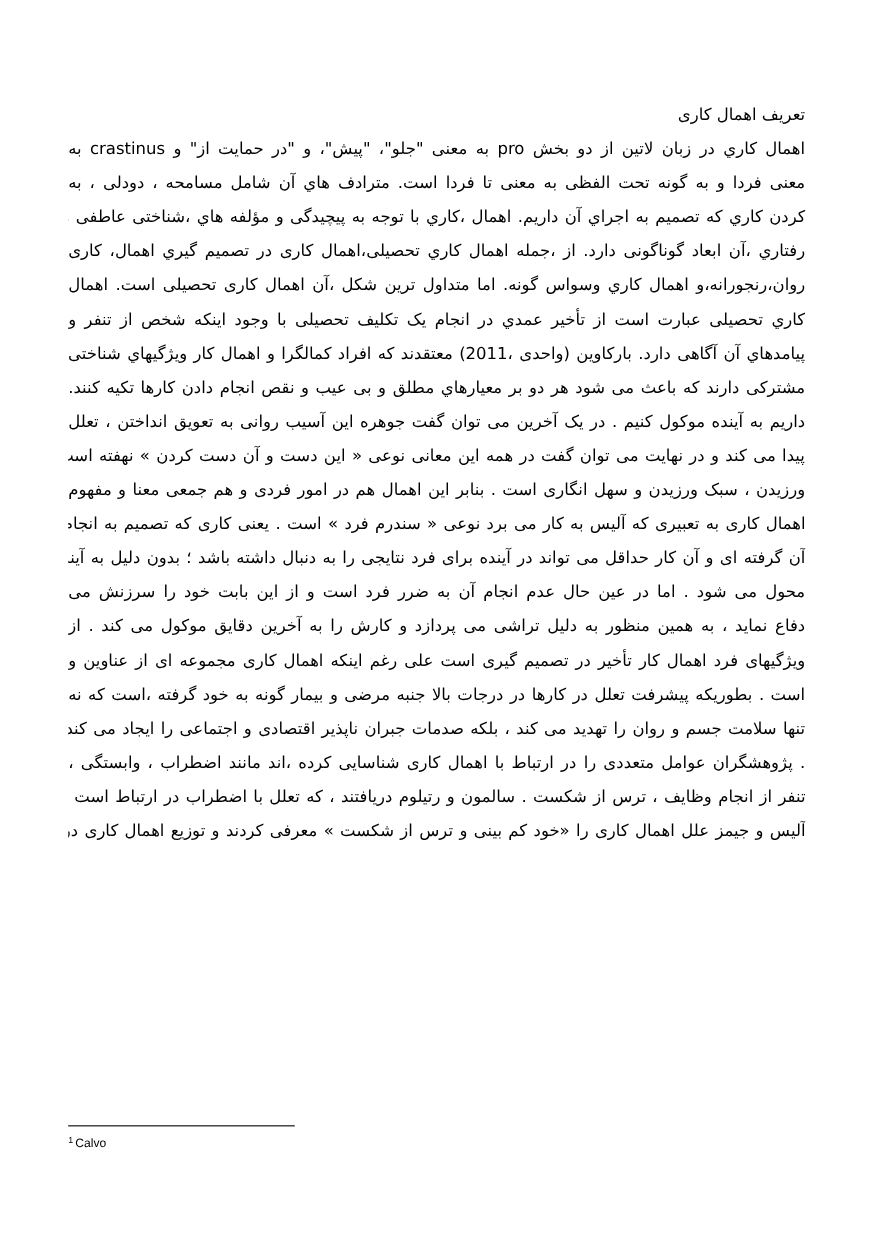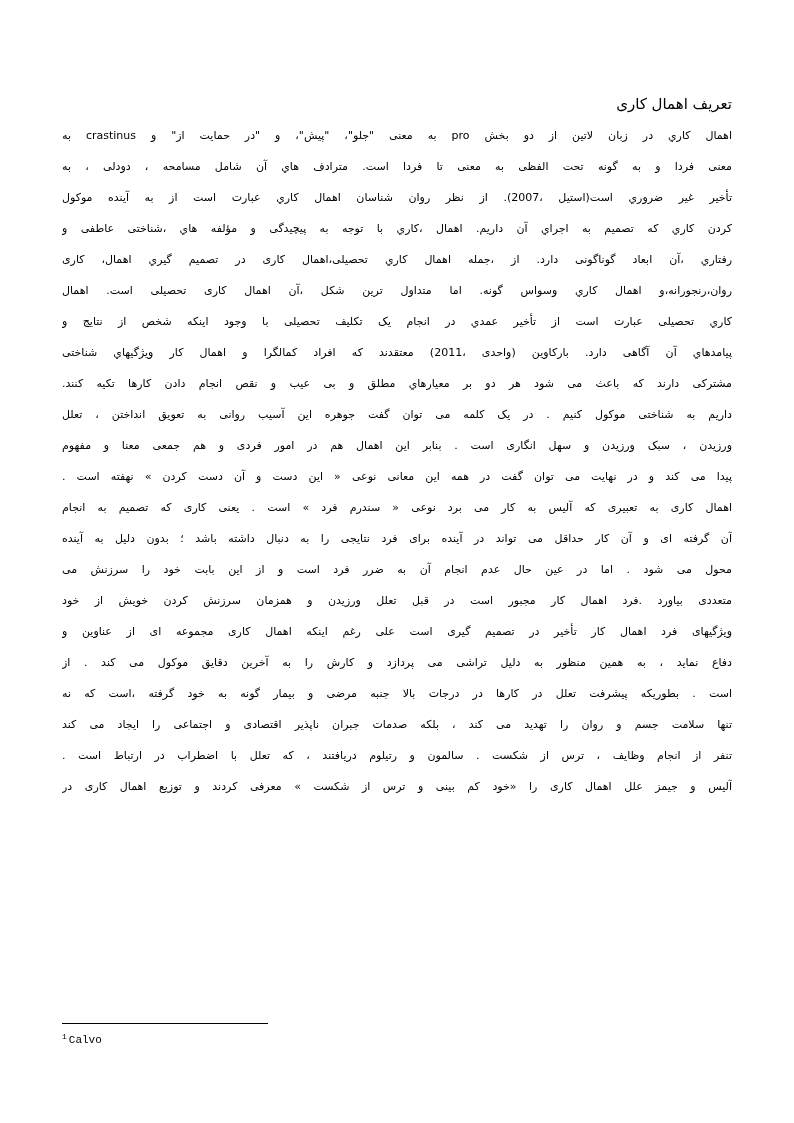--- a/index.html
+++ b/index.html
@@ -9,62 +9,61 @@
   }
   .content {
     position: absolute; left: 62px; top: 90px; width: 670px;
     direction: rtl; color: #000;
     font-family: "DejaVu Sans", sans-serif;
   }
   .heading {
     font-size: 15px; line-height: 28px; height: 30px; text-align: right; margin: 0;
   }
   .line {
-    font-size: 11px; line-height: 31px; height: 31px;
+    font-size: 15px; line-height: 31px; height: 31px;
     text-align: justify; text-align-last: justify; white-space: nowrap; overflow: hidden;
     margin: 0; word-spacing: 1px;
   }
   .line.last { text-align-last: justify; }
   .fn-sep {
     position: absolute; left: 62px; top: 1023px; width: 206px; height: 0;
     border-top: 1px solid #000;
   }
   .footnote {
     position: absolute; left: 62px; top: 1032px; direction: ltr;
-    font-family: Liberation Mono, monospace; font-size: 11px; color: #000;
+    font-family: Liberation Sans, sans-serif; font-size: 11px; color: #000;
   }
   .footnote sup { font-size: 8px; vertical-align: 4px; margin-right: 2px; }
 </style>
 </head>
 <body>
 
 <div class="page">
   <div class="content">
     <p class="heading">تعریف اهمال کاری</p>
     <div id="lines">
         <p class="line">اهمال كاري در زبان لاتين از دو بخش pro به معنی "جلو"، "پيش"، و "در حمایت از" و crastinus به</p>
         <p class="line">معنی فردا و به گونه تحت الفظی به معنی تا فردا است. مترادف هاي آن شامل مسامحه ، دودلی ، به</p>
-        <p class="line">تأخیر غیر ضروري است(استیل ،2007). از نظر روان شناسان اهمال كاري عبارت است از به آینده موكول</p>
         <p class="line">كردن كاري كه تصميم به اجراي آن داريم. اهمال ،كاري با توجه به پیچیدگی و مؤلفه هاي ،شناختی عاطفی و</p>
         <p class="line">رفتاري ،آن ابعاد گوناگونی دارد. از ،جمله اهمال كاري تحصیلی،اهمال کاری در تصمیم گیري اهمال، کاری</p>
         <p class="line">روان،رنجورانه،و اهمال كاري وسواس گونه. اما متداول ترین شكل ،آن اهمال کاری تحصیلی است. اهمال</p>
-        <p class="line">كاري تحصيلی عبارت است از تأخیر عمدي در انجام یک تکلیف تحصیلی با وجود اینکه شخص از نتایج و</p>
+        <p class="line">كاري تحصيلی عبارت است از تأخیر عمدي در انجام یک تکلیف تحصیلی با وجود اینکه شخص از تنفر و</p>
         <p class="line">پيامدهاي آن آگاهی دارد. باركاوين (واحدی ،2011) معتقدند که افراد کمالگرا و اهمال کار ويژگيهاي شناختی</p>
         <p class="line">مشترکی دارند كه باعث می شود هر دو بر معيارهاي مطلق و بی عیب و نقص انجام دادن كارها تکیه کنند.</p>
-        <p class="line">داریم به شناختی موکول کنیم . در یک کلمه می توان گفت جوهره این آسیب روانی به تعویق انداختن ، تعلل</p>
+        <p class="line">داریم به آینده موکول کنیم . در یک آخرین می توان گفت جوهره این آسیب روانی به تعویق انداختن ، تعلل</p>
+        <p class="line">پیدا می کند و در نهایت می توان گفت در همه این معانی نوعی « این دست و آن دست کردن » نهفته است .</p>
         <p class="line">ورزیدن ، سبک ورزیدن و سهل انگاری است . بنابر این اهمال هم در امور فردی و هم جمعی معنا و مفهوم</p>
-        <p class="line">پیدا می کند و در نهایت می توان گفت در همه این معانی نوعی « این دست و آن دست کردن » نهفته است .</p>
         <p class="line">اهمال کاری به تعبیری که آلیس به کار می برد نوعی « سندرم فرد » است . یعنی کاری که تصمیم به انجام</p>
         <p class="line">آن گرفته ای و آن کار حداقل می تواند در آینده برای فرد نتایجی را به دنبال داشته باشد ؛ بدون دلیل به آینده</p>
         <p class="line">محول می شود . اما در عین حال عدم انجام آن به ضرر فرد است و از این بابت خود را سرزنش می</p>
-        <p class="line">متعددی بیاورد .فرد اهمال کار مجبور است در قبل تعلل ورزیدن و همزمان سرزنش کردن خویش از خود</p>
+        <p class="line">دفاع نماید ، به همین منظور به دلیل تراشی می پردازد و کارش را به آخرین دقایق موکول می کند . از</p>
         <p class="line">ویژگیهای فرد اهمال کار تأخیر در تصمیم گیری است علی رغم اینکه اهمال کاری مجموعه ای از عناوین و</p>
-        <p class="line">دفاع نماید ، به همین منظور به دلیل تراشی می پردازد و کارش را به آخرین دقایق موکول می کند . از</p>
         <p class="line">است . بطوریکه پیشرفت تعلل در کارها در درجات بالا جنبه مرضی و بیمار گونه به خود گرفته ،است که نه</p>
         <p class="line">تنها سلامت جسم و روان را تهدید می کند ، بلکه صدمات جبران ناپذیر اقتصادی و اجتماعی را ایجاد می کند</p>
+        <p class="line">. پژوهشگران عوامل متعددی را در ارتباط با اهمال کاری شناسایی کرده ،اند مانند اضطراب ، وابستگی ،</p>
         <p class="line">تنفر از انجام وظایف ، ترس از شکست . سالمون و رتیلوم دریافتند ، که تعلل با اضطراب در ارتباط است .</p>
         <p class="line last">آلیس و جیمز علل اهمال کاری را «خود کم بینی و ترس از شکست » معرفی کردند و توزیع اهمال کاری در</p>
       </div>
   </div>
   <div class="fn-sep"></div>
   <div class="footnote">
     <sup>1</sup><span>Calvo</span>
   </div>
 </div>
 

